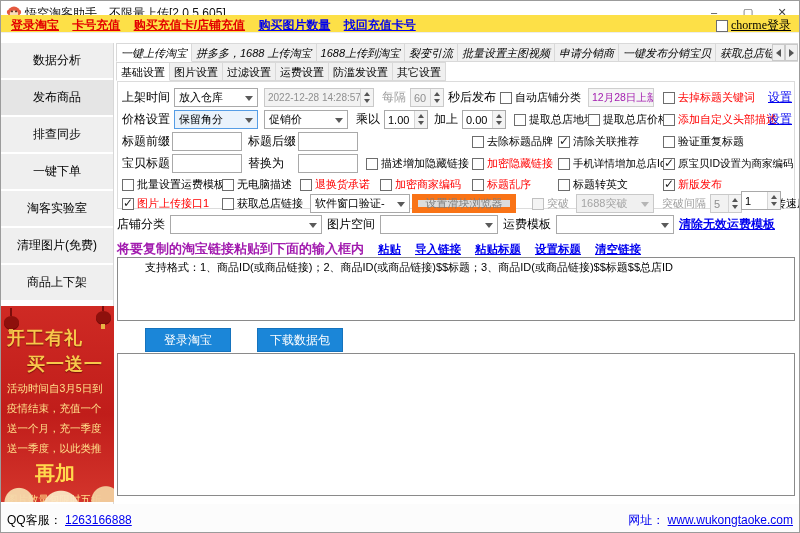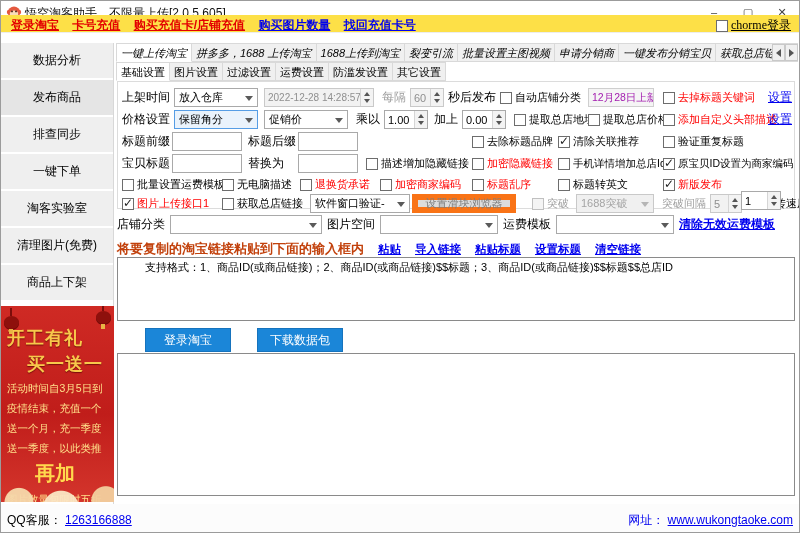--- a/index.html
+++ b/index.html
@@ -70,21 +70,21 @@
   .tabarrow i { width:0; height:0; border-top:4px solid transparent; border-bottom:4px solid transparent; }
   .tabarrow i.l { border-right:5px solid #555; } .tabarrow i.r { border-left:5px solid #555; }
   .subtabs { position:absolute; left:0; top:19px; width:682px; height:19px; display:flex; }
   
   .groupbox { position:absolute; left:1px; top:38px; width:678px; height:128px; border:1px solid #dcdcdc; background:#fff;text-align:center; }
   .it { position:absolute; height:19px; display:flex; align-items:center; }
   .btn-gray { height:19px; background:#dcdcdc; border:6px solid #f97316; color:#7c7c7c; font-size:11px; display:flex; align-items:center; justify-content:center; cursor:default; white-space:nowrap; }
   
   .shoprow { position:absolute; left:1px; top:172px; width:678px; display:flex; align-items:center; gap:5px; }
   .pasterow { position:absolute; left:1px; top:197px; width:678px; display:flex; align-items:center; gap:14px; }
-  .pastetip { color:#c2410c; font-weight:bold; font-size:13px; white-space:nowrap; }
+  .pastetip { color:#a21caf; font-weight:bold; font-size:13px; white-space:nowrap; }
   .pastelink { color:#0000ee; font-weight:bold; font-size:11.5px; text-decoration:underline; cursor:pointer; white-space:nowrap; }
   .bigbox { position:absolute; left:1px; width:678px; border:1px solid #8a8a8a; background:#fff; overflow:hidden; cursor:text;padding-left:24px; }
   .bigbox .hint { font-size:11px; padding:2px 3px; white-space:nowrap; }
   .btnrow { position:absolute; left:1px; top:285px; display:flex; gap:26px; padding-left:28px; }
   .btn-blue { min-width:86px; height:24px; background:#1b86d8; color:#fff; font-size:12px; border:1px solid #1673bd; display:flex; align-items:center; justify-content:center; padding:0 12px; cursor:pointer; }
   
   .footer { position:absolute; left:0; top:503px; width:800px; height:30px; background:#fcfcfc; }
   .footer .qq { position:absolute; left:6px; top:8px; }
   .footer .site { position:absolute; right:8px; top:8px; }
 </style>

